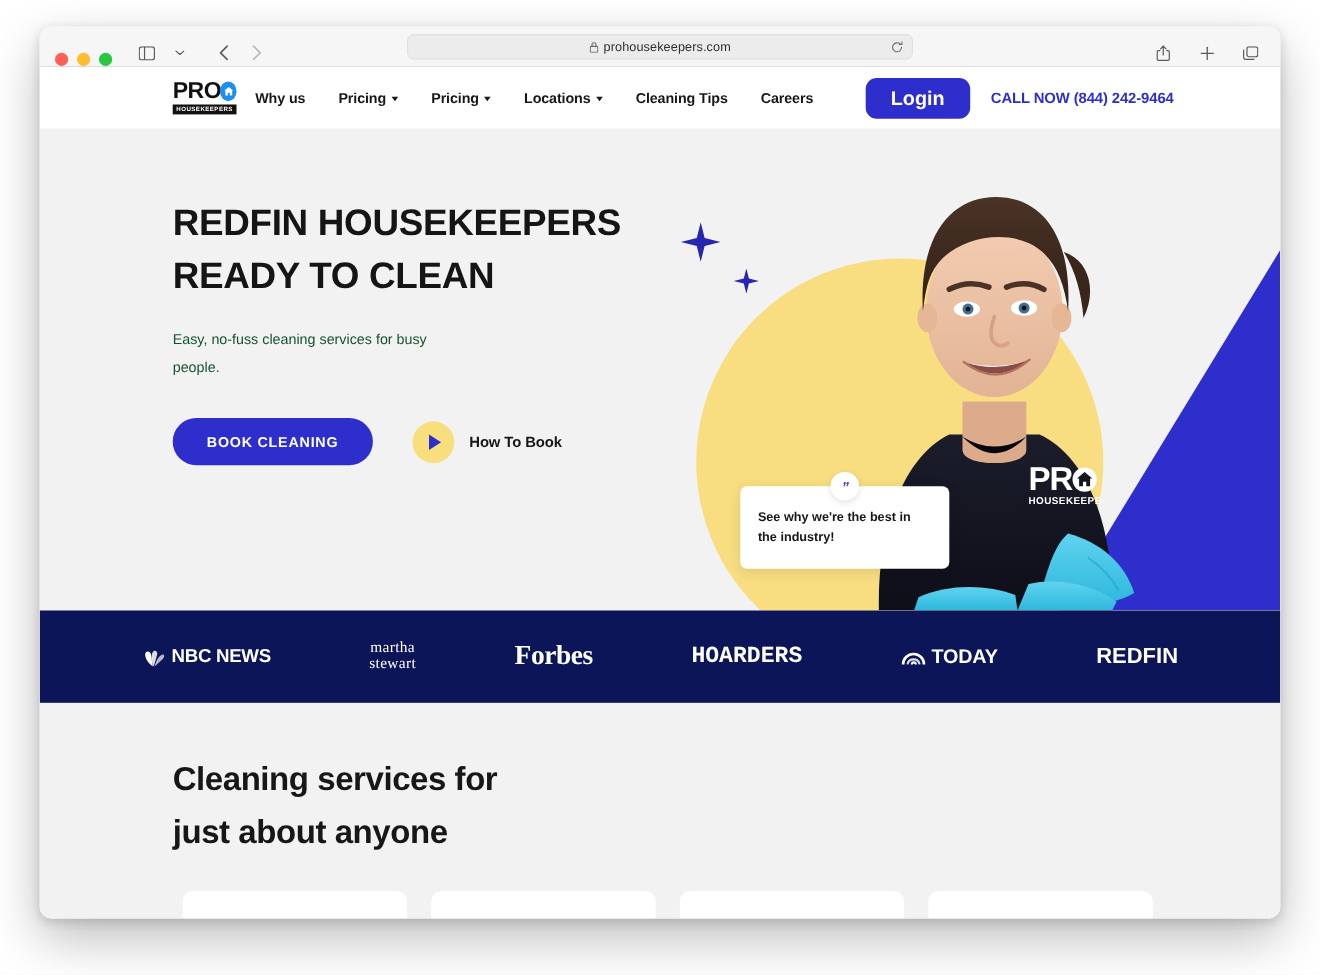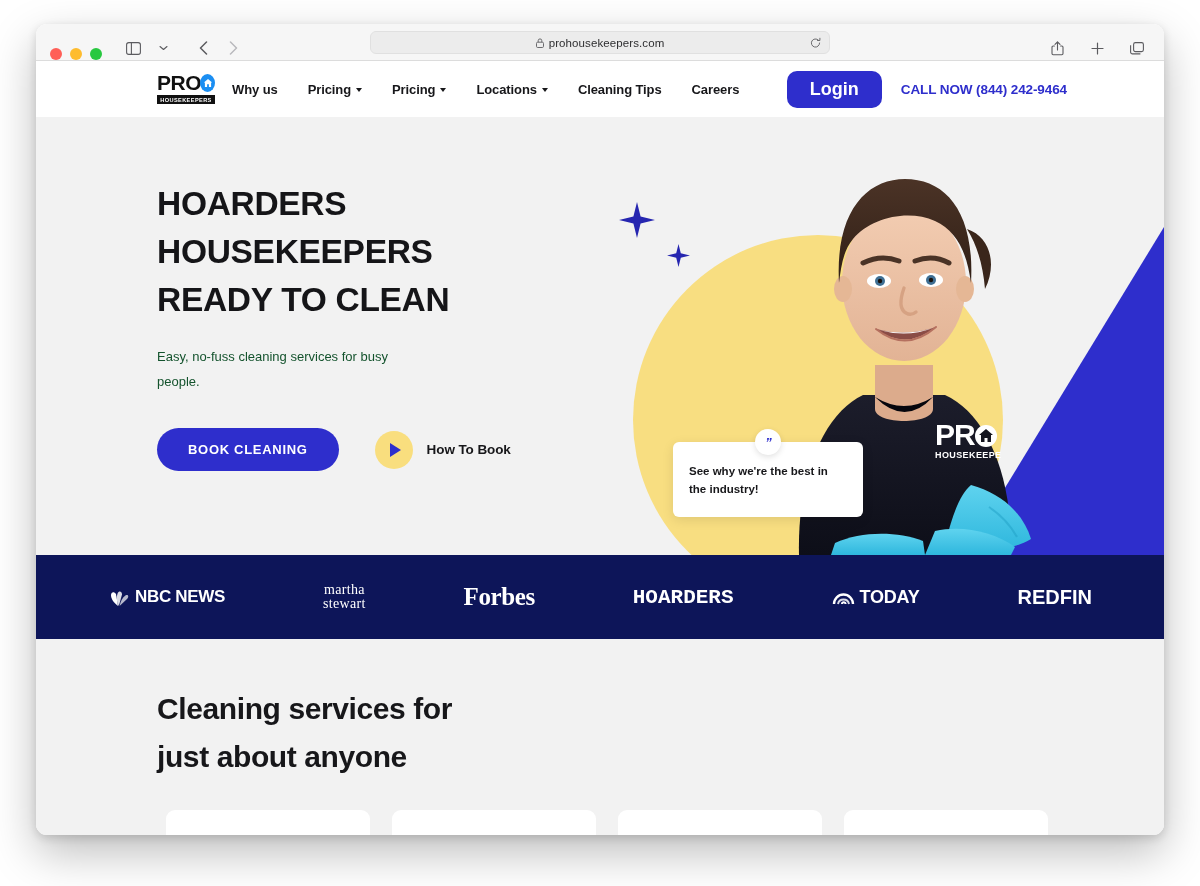--- a/index.html
+++ b/index.html
@@ -208,21 +208,21 @@
     color: #2e2ecc; font-size: 13px; font-weight: 700; font-style: italic;
     letter-spacing: -1px;
   }
 
   
   #press-bar {
     position: relative;
     height: 84px;
     background: #0d1559;
     display: flex; align-items: center; justify-content: space-between;
-    padding: 0 72px;
+    padding: 0 93px;
   }
   .press-logo { color: #ffffff; display: flex; align-items: center; gap: 5px; }
   #press-nbc { font-size: 17px; font-weight: 700; letter-spacing: -0.3px; }
   #press-martha {
     font-family: "Liberation Serif", serif; font-size: 14px; line-height: 14px;
     text-align: center; letter-spacing: 0.3px;
   }
   #press-forbes { font-family: "Liberation Serif", serif; font-size: 25px; font-weight: 700; letter-spacing: -0.4px; }
   #press-hoarders { font-size: 21px; font-weight: 700; letter-spacing: 0px; font-family: Liberation Mono, monospace; }
   #press-today { font-size: 18px; font-weight: 700; letter-spacing: -0.2px; }
@@ -441,21 +441,21 @@
         </svg>
 
         <div id="testimonial-card">
           <div id="quote-badge">”</div>
           <div id="testimonial-text">See why we're the best in the industry!</div>
         </div>
       </div>
 
       <div id="hero-copy">
         <h1 id="hero-title">
-          <span>HOARDERS HOUSEKEEPERS</span><br>
+          <span>REDFIN HOUSEKEEPERS</span><br>
           <span>READY TO CLEAN</span>
         </h1>
         <p id="hero-sub">Easy, no-fuss cleaning services for busy people.</p>
         <div id="hero-cta">
           <button id="book-cleaning-button">BOOK CLEANING</button>
           <div id="how-to-book">
             <span id="play-circle">
               <span id="play-triangle"></span>
             </span>
             <span id="how-to-book-label">How To Book</span>

